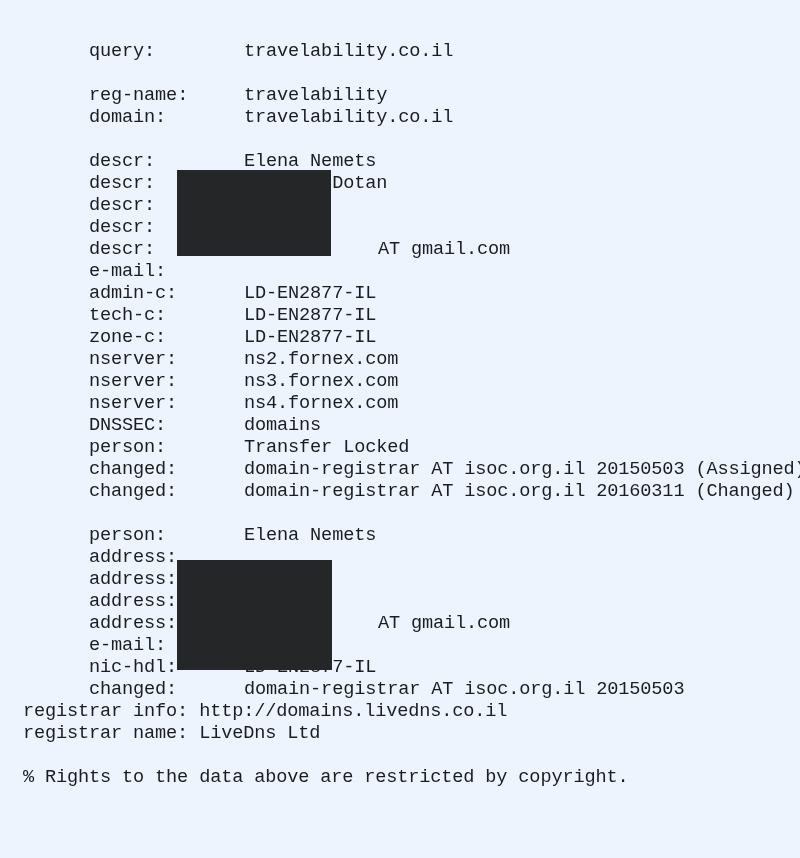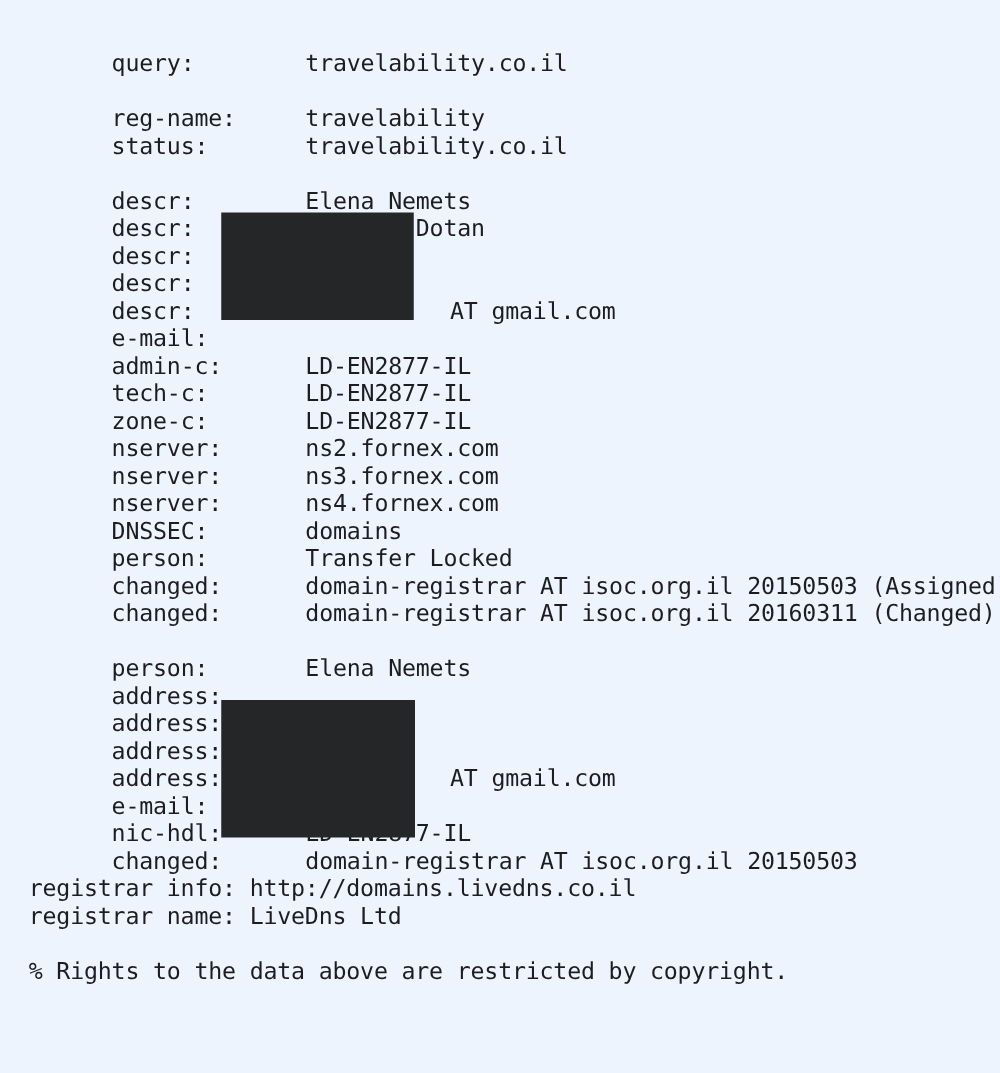--- a/index.html
+++ b/index.html
@@ -14,20 +14,21 @@
     font-family: "DejaVu Sans Mono", "Liberation Mono", monospace;
     overflow: hidden;
   }
   #whois-output {
     position: relative;
     width: 800px;
     height: 858px;
     background: #eef4fe;
     box-sizing: border-box;
     padding: 19px 0 0 23px;
+    font-family: Liberation Mono, monospace;
   }
   .line {
     position: relative;
     height: 22px;
     line-height: 22px;
     font-size: 18.6px;
     color: #1b1d20;
     white-space: pre;
     letter-spacing: -0.15px;
   }
@@ -59,21 +60,21 @@
     height: 86px;
   }
   #redaction-address {
     left: 177px;
     top: 560px;
     width: 155px;
     height: 110px;
   }
   .email-suffix {
     position: absolute;
-    left: 337px;
+    left: 355px;
     top: 0;
     z-index: 6;
     white-space: pre;
   }
 </style>
 </head>
 <body>
 
 <div id="whois-output">
 
@@ -86,21 +87,21 @@
     </div>
   </div>
 
   <div class="line blank"></div>
 
   <div>
     <div class="line">
       <span class="field-key">reg-name:</span><span class="field-val">travelability</span>
     </div>
     <div class="line">
-      <span class="field-key">status:</span><span class="field-val">travelability.co.il</span>
+      <span class="field-key">domain:</span><span class="field-val">travelability.co.il</span>
     </div>
   </div>
 
   <div class="line blank"></div>
 
   <div>
     <div class="line">
       <span class="field-key">descr:</span><span class="field-val">Elena Nemets</span>
     </div>
     <div class="line">

